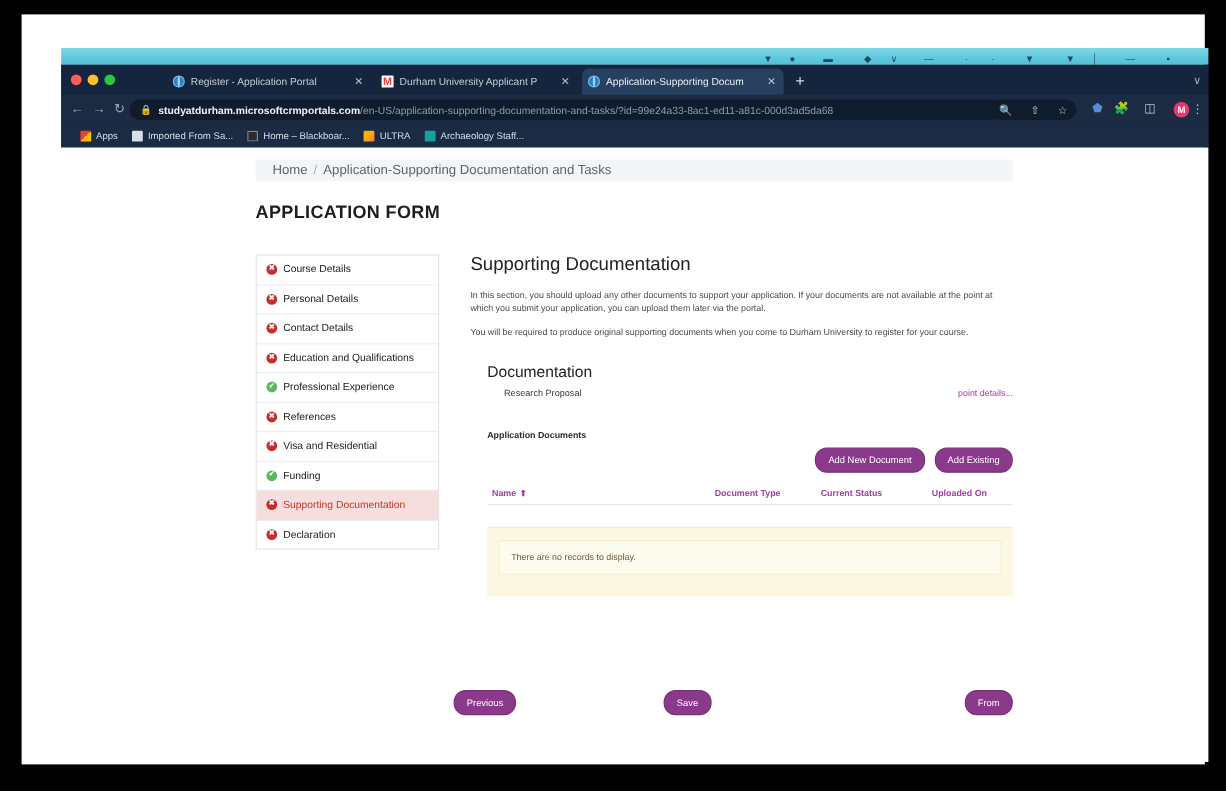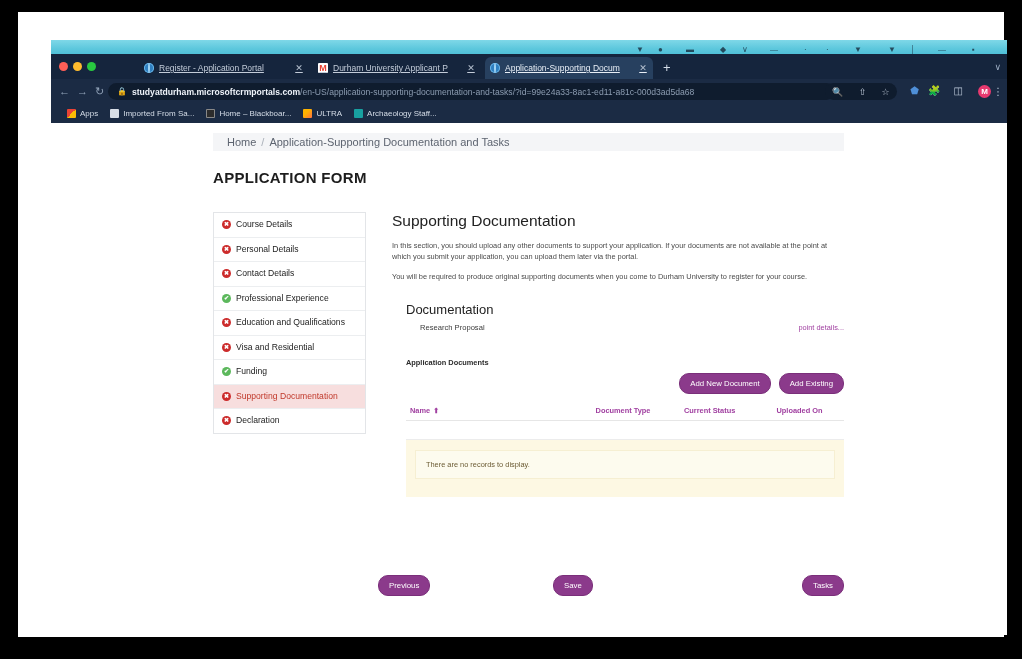--- a/index.html
+++ b/index.html
@@ -74,21 +74,20 @@
     height: 22px;
     border-radius: 6px 6px 0 0;
     display: flex;
     align-items: center;
     padding: 0 5px;
     box-sizing: border-box;
     color: #c3ccd9;
     font-size: 8.5px;
     white-space: nowrap;
     overflow: hidden;
-    text-decoration: underline;
   }
   .tab.active {
     background: #27405f;
     color: #e8eef6;
   }
   .tab .fav {
     width: 10px; height: 10px;
     margin-right: 5px;
     flex: 0 0 10px;
     display: inline-block;
@@ -565,26 +564,30 @@
         </div>
         <div class="nav-item">
           <span class="nav-status incomplete"></span>
           <span>Personal Details</span>
         </div>
         <div class="nav-item">
           <span class="nav-status incomplete"></span>
           <span>Contact Details</span>
         </div>
         <div class="nav-item">
+          <span class="nav-status incomplete"></span>
+          <span>Education and Qualifications</span>
+        </div>
+        <div class="nav-item">
           <span class="nav-status complete"></span>
           <span>Professional Experience</span>
         </div>
         <div class="nav-item">
           <span class="nav-status incomplete"></span>
-          <span>Education and Qualifications</span>
+          <span>References</span>
         </div>
         <div class="nav-item">
           <span class="nav-status incomplete"></span>
           <span>Visa and Residential</span>
         </div>
         <div class="nav-item">
           <span class="nav-status complete"></span>
           <span>Funding</span>
         </div>
         <div class="nav-item active">
@@ -638,18 +641,18 @@
 
           <div id="emptypanel">
             <div id="emptymsg">There are no records to display.</div>
           </div>
         </div>
       </div>
 
       <div id="bottombar">
         <button id="btn-previous" class="btn-purple">Previous</button>
         <button id="btn-save" class="btn-purple">Save</button>
-        <button id="btn-next" class="btn-purple">Tasks</button>
+        <button id="btn-next" class="btn-purple">From</button>
       </div>
 
     </div>
   </div>
 </div>
 
 </body></html>

